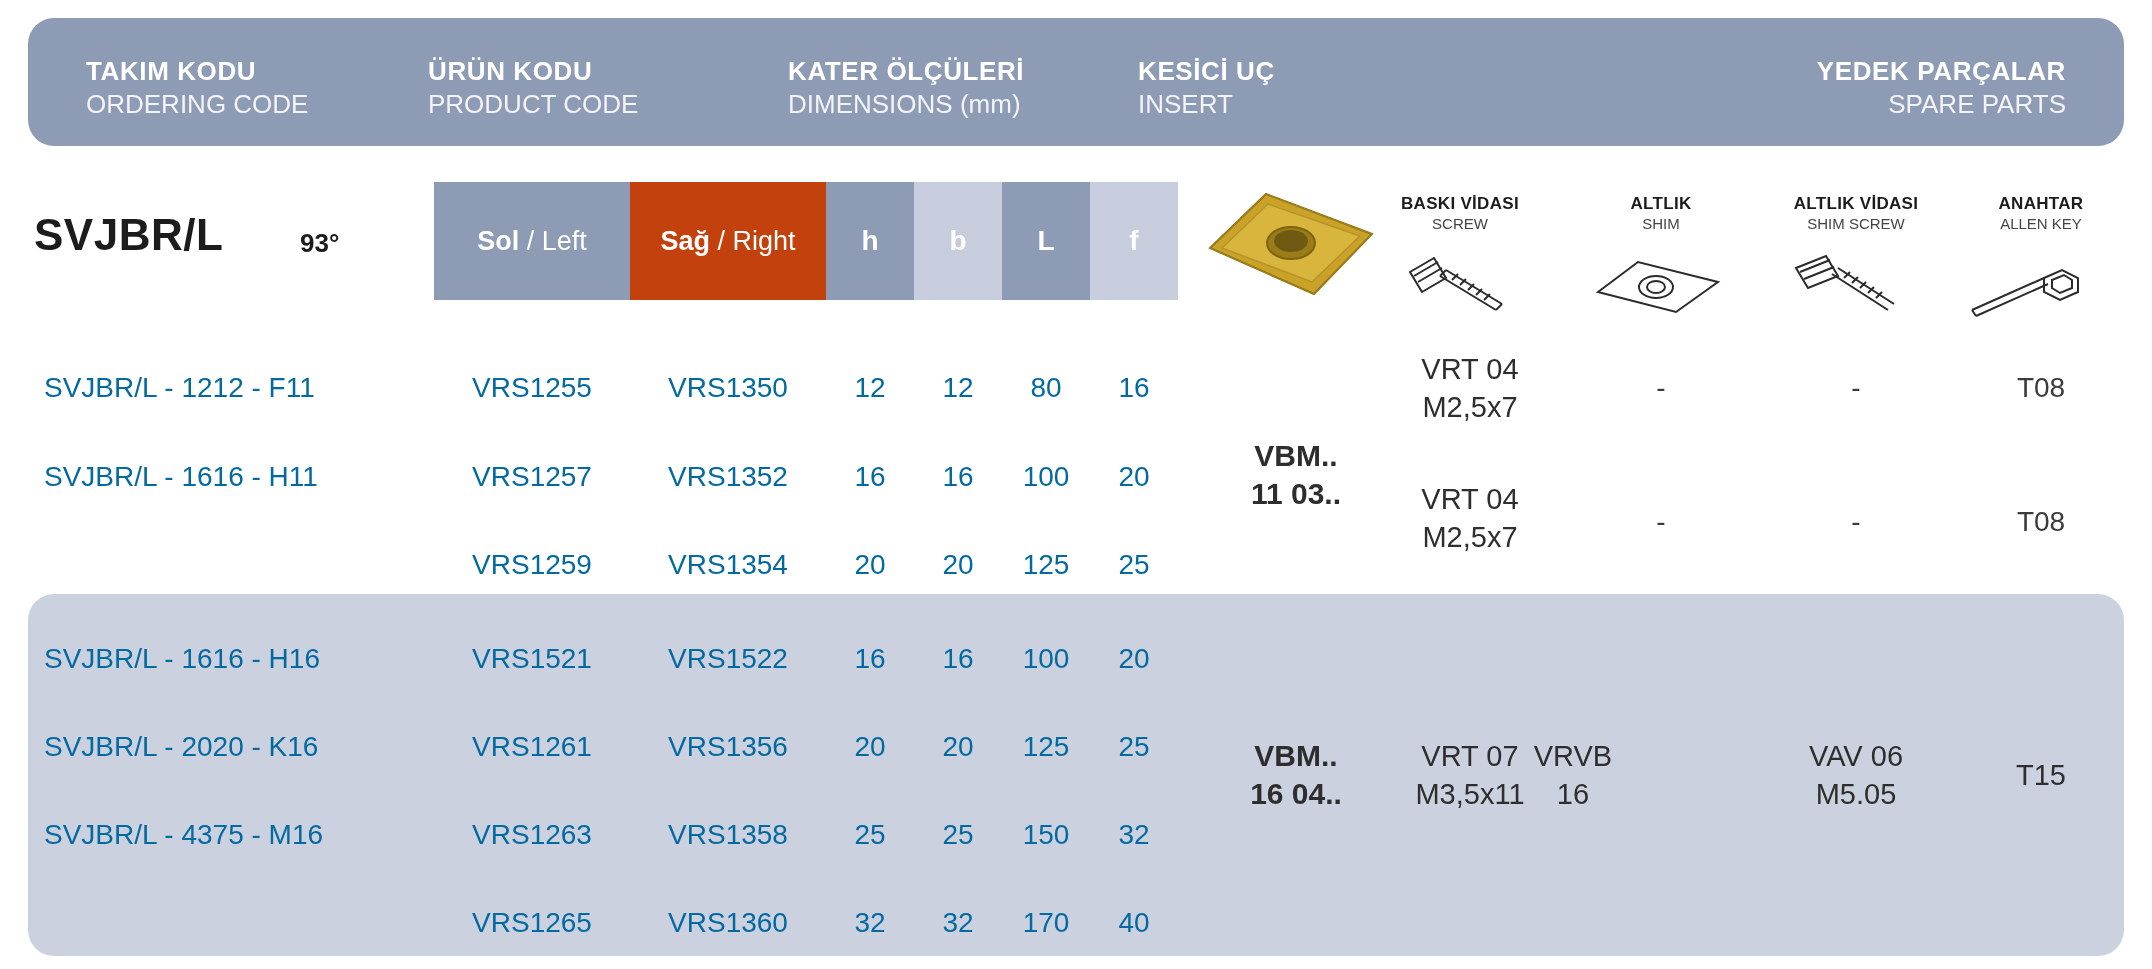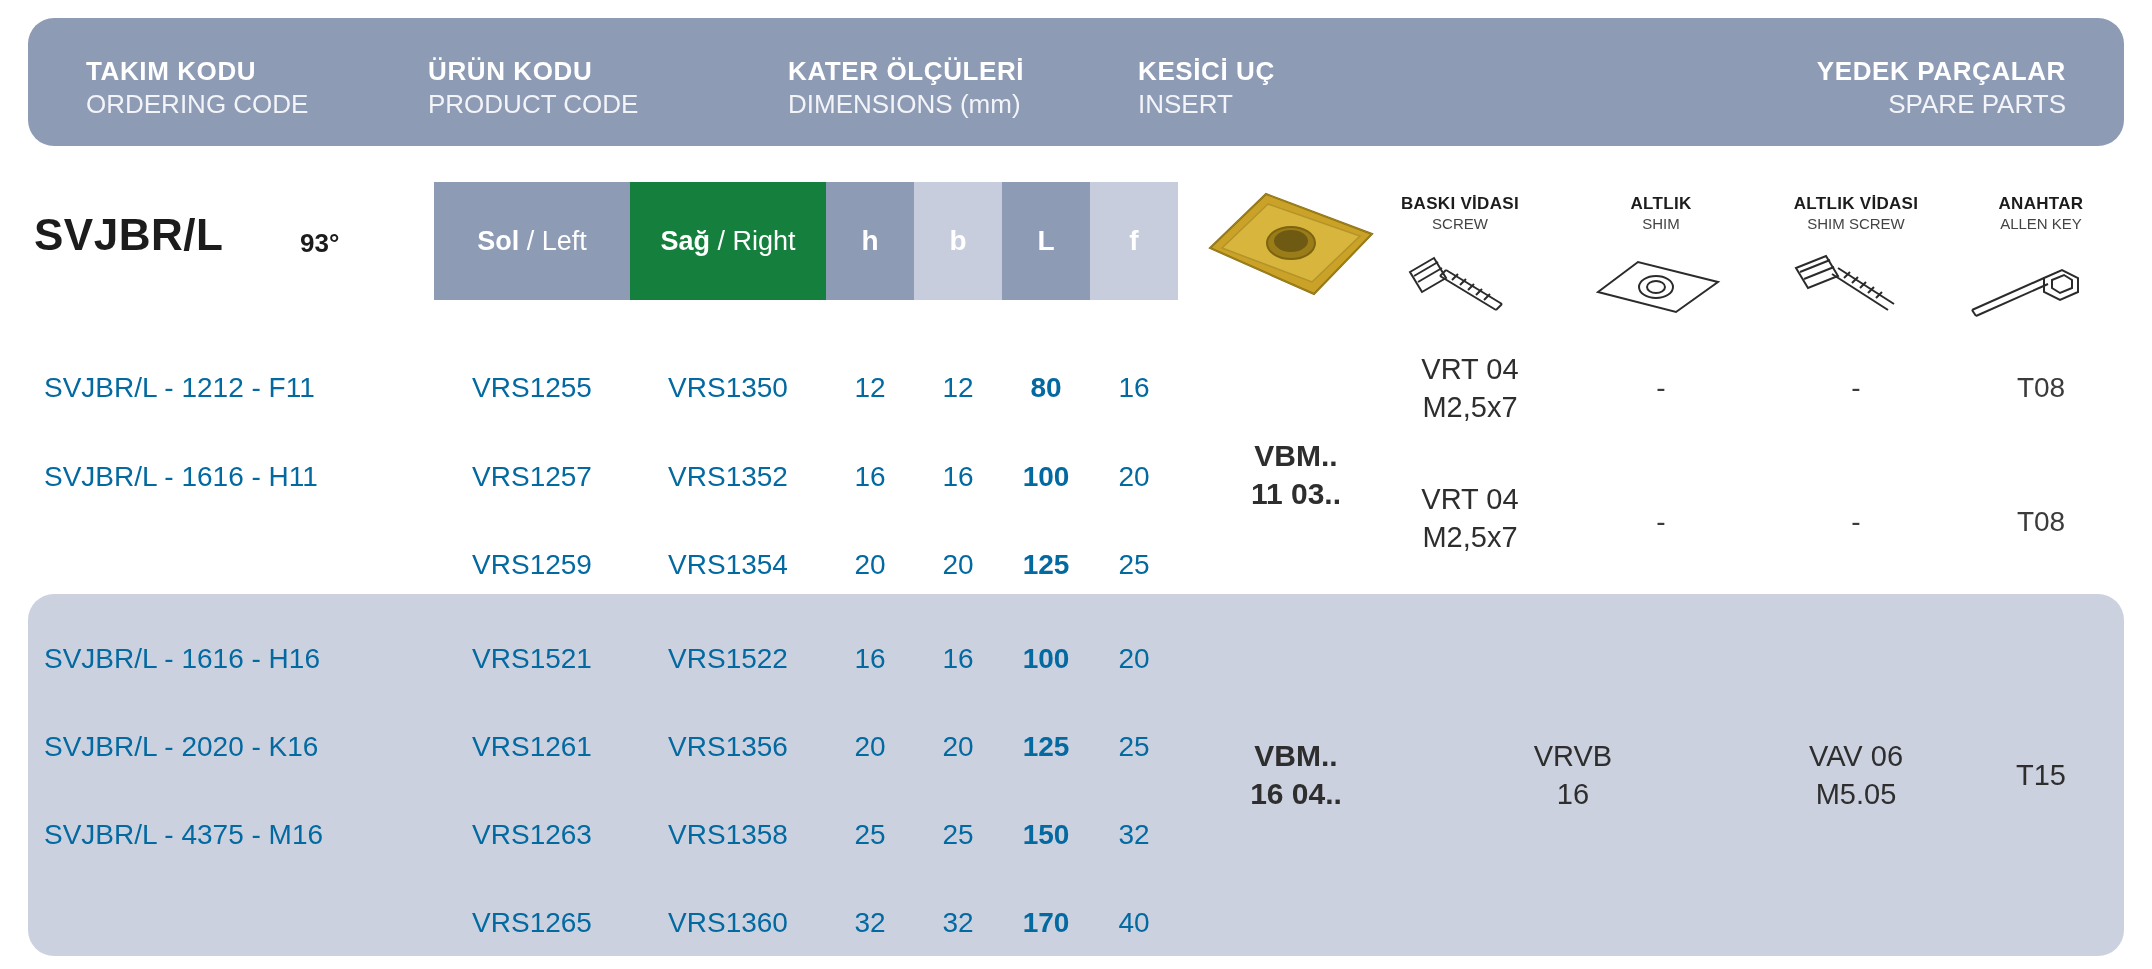--- a/index.html
+++ b/index.html
@@ -86,21 +86,21 @@
     justify-content: center;
     color: #ffffff;
     box-sizing: border-box;
   }
   .subhdr .lbl {
     font-size: 27px;
     white-space: nowrap;
   }
   .subhdr .lbl b { font-weight: bold; }
   .sb-sol   { left: 434px;  width: 196px; background: #8e9bb5; }
-  .sb-sag   { left: 630px;  width: 196px; background: #15803d; }
+  .sb-sag   { left: 630px;  width: 196px; background: #c2410c; }
   .sb-h     { left: 826px;  width: 88px;  background: #8e9bb5; }
   .sb-b     { left: 914px;  width: 88px;  background: #c8cddd; }
   .sb-L     { left: 1002px; width: 88px;  background: #8e9bb5; }
   .sb-f     { left: 1090px; width: 88px;  background: #c8cddd; }
   .sb-h .lbl, .sb-b .lbl, .sb-L .lbl, .sb-f .lbl { font-weight: bold; font-size: 28px; }
 
   
   .sp-head {
     position: absolute;
     text-align: center;
@@ -163,21 +163,21 @@
     font-size: 28px;
     color: #0369a1;
     white-space: nowrap;
   }
   .cell.ctr { justify-content: center; }
   .c-code  { left: 44px;   width: 360px; }
   .c-left  { left: 434px;  width: 196px; }
   .c-right { left: 630px;  width: 196px; }
   .c-h     { left: 826px;  width: 88px; }
   .c-b     { left: 914px;  width: 88px; }
-  .c-L     { left: 1002px; width: 88px; font-weight: bold; }
+  .c-L     { left: 1002px; width: 88px; }
   .c-f     { left: 1090px; width: 88px; }
 
   
   .group-cell {
     position: absolute;
     display: flex;
     flex-direction: column;
     align-items: center;
     justify-content: center;
     text-align: center;
@@ -414,20 +414,24 @@
   <div class="dash" style="left:1756px; top:478px; width:200px; height:88px;">-</div>
 
   <div class="dash" style="left:1956px; top:344px; width:170px; height:88px;">T08</div>
   <div class="dash" style="left:1956px; top:478px; width:170px; height:88px;">T08</div>
 
   <div class="group-cell bold" style="left:1196px; top:720px; width:200px; height:110px;">
     <span>VBM..</span>
     <span>16 04..</span>
   </div>
 
+  <div class="group-cell" style="left:1370px; top:720px; width:200px; height:110px;">
+    <span>VRT 07</span>
+    <span>M3,5x11</span>
+  </div>
 
   <div class="group-cell" style="left:1478px; top:720px; width:190px; height:110px;">
     <span>VRVB</span>
     <span>16</span>
   </div>
 
   <div class="group-cell" style="left:1756px; top:720px; width:200px; height:110px;">
     <span>VAV 06</span>
     <span>M5.05</span>
   </div>

